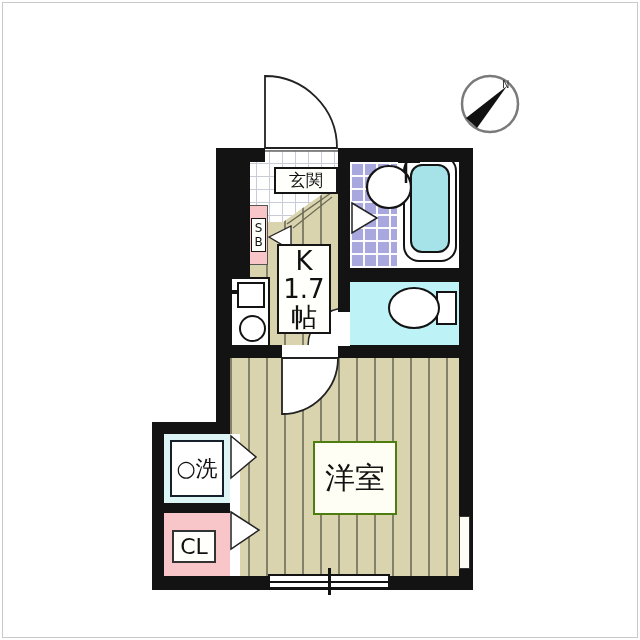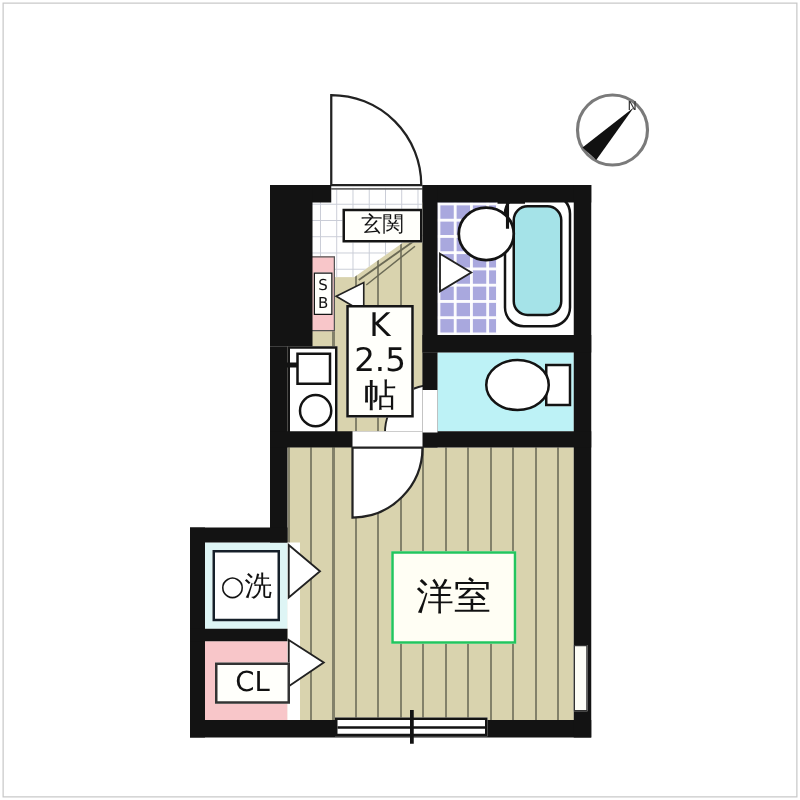--- a/index.html
+++ b/index.html
@@ -119,28 +119,28 @@
     <span>玄関</span>
   </div>
 
   <div class="labelbox" style="left:251px;top:218px;width:15px;height:34px;font-size:12px;border-width:1.5px;line-height:1.2;">
     <span>S</span>
     <span>B</span>
   </div>
 
   <div class="labelbox" style="left:277px;top:244px;width:54px;height:90px;font-size:26px;border-width:2.5px;">
     <span>K</span>
-    <span>2.5</span>
+    <span>1.7</span>
     <span>帖</span>
   </div>
 
-  <div class="labelbox" style="left:313px;top:441px;width:100px;height:74px;font-size:30px;border:2px solid #22c55e;background:#fffef4;">
+  <div class="labelbox" style="left:313px;top:441px;width:84px;height:74px;font-size:30px;border:2px solid #4d7c0f;background:#fffef4;">
     <span>洋室</span>
   </div>
 
   <div class="abs" style="left:170px;top:440px;width:54px;height:57px;display:flex;align-items:center;justify-content:center;font-size:22px;">
     <span>○洗</span>
   </div>
 
-  <div class="labelbox" style="left:172px;top:530px;width:60px;height:33px;font-size:22px;border:2px solid #333;">
+  <div class="labelbox" style="left:172px;top:530px;width:44px;height:33px;font-size:22px;border:2px solid #333;">
     <span>CL</span>
   </div>
 </div>
 
 </body></html>

